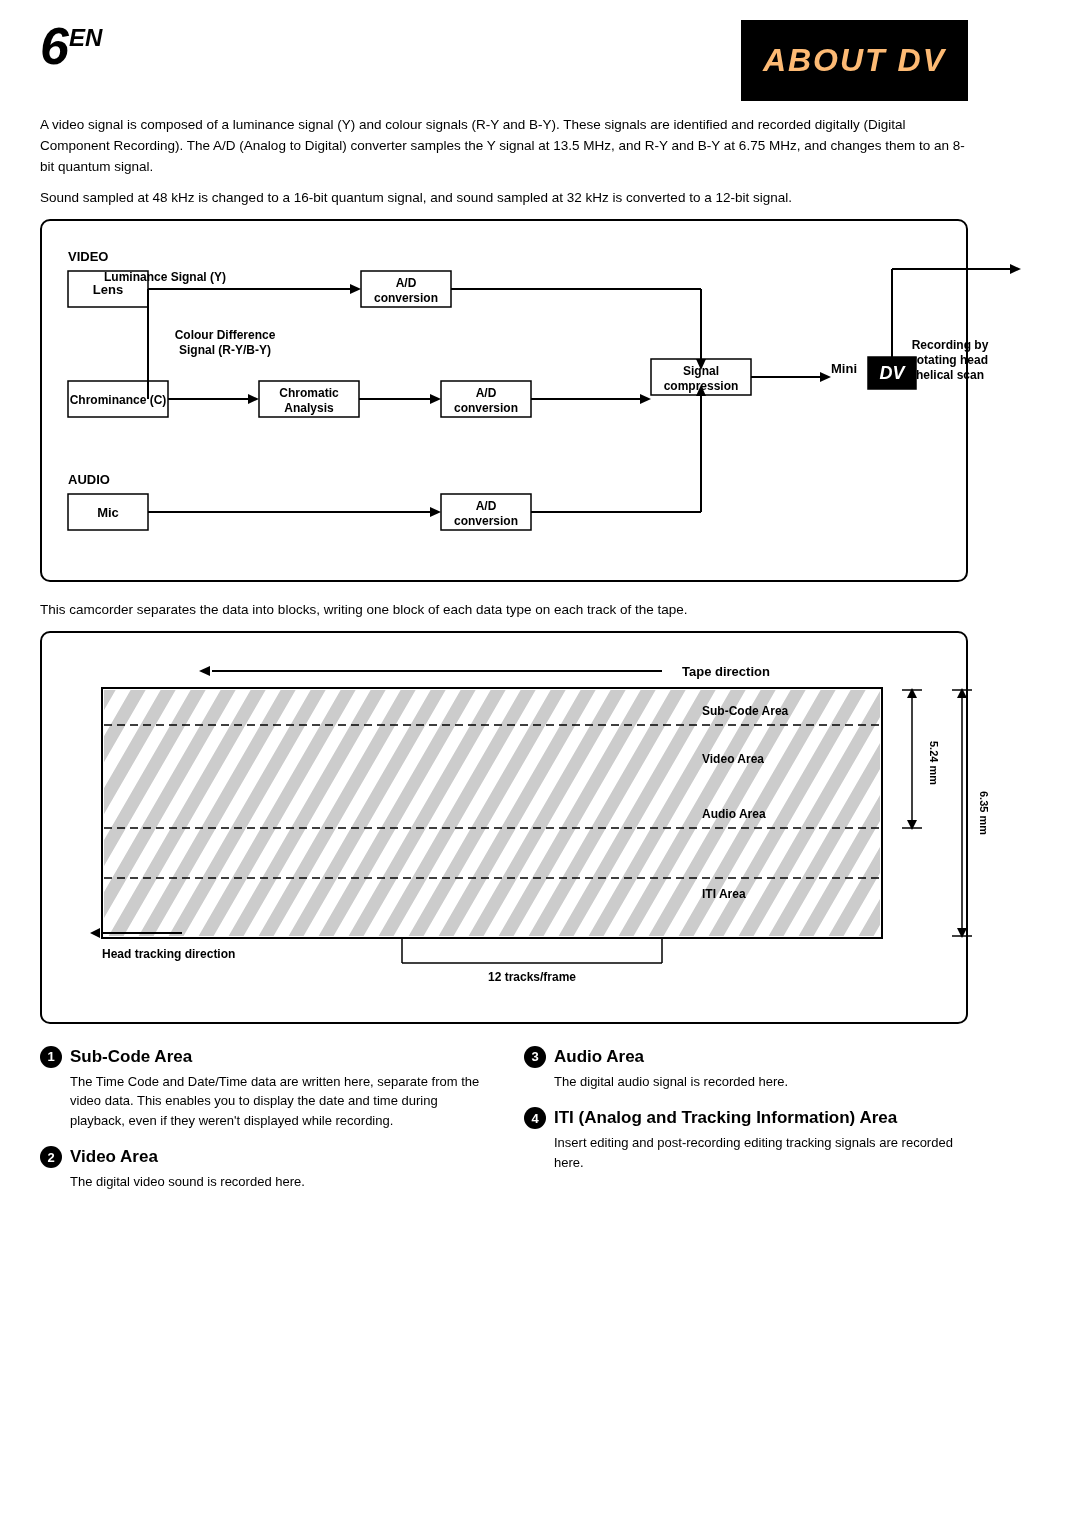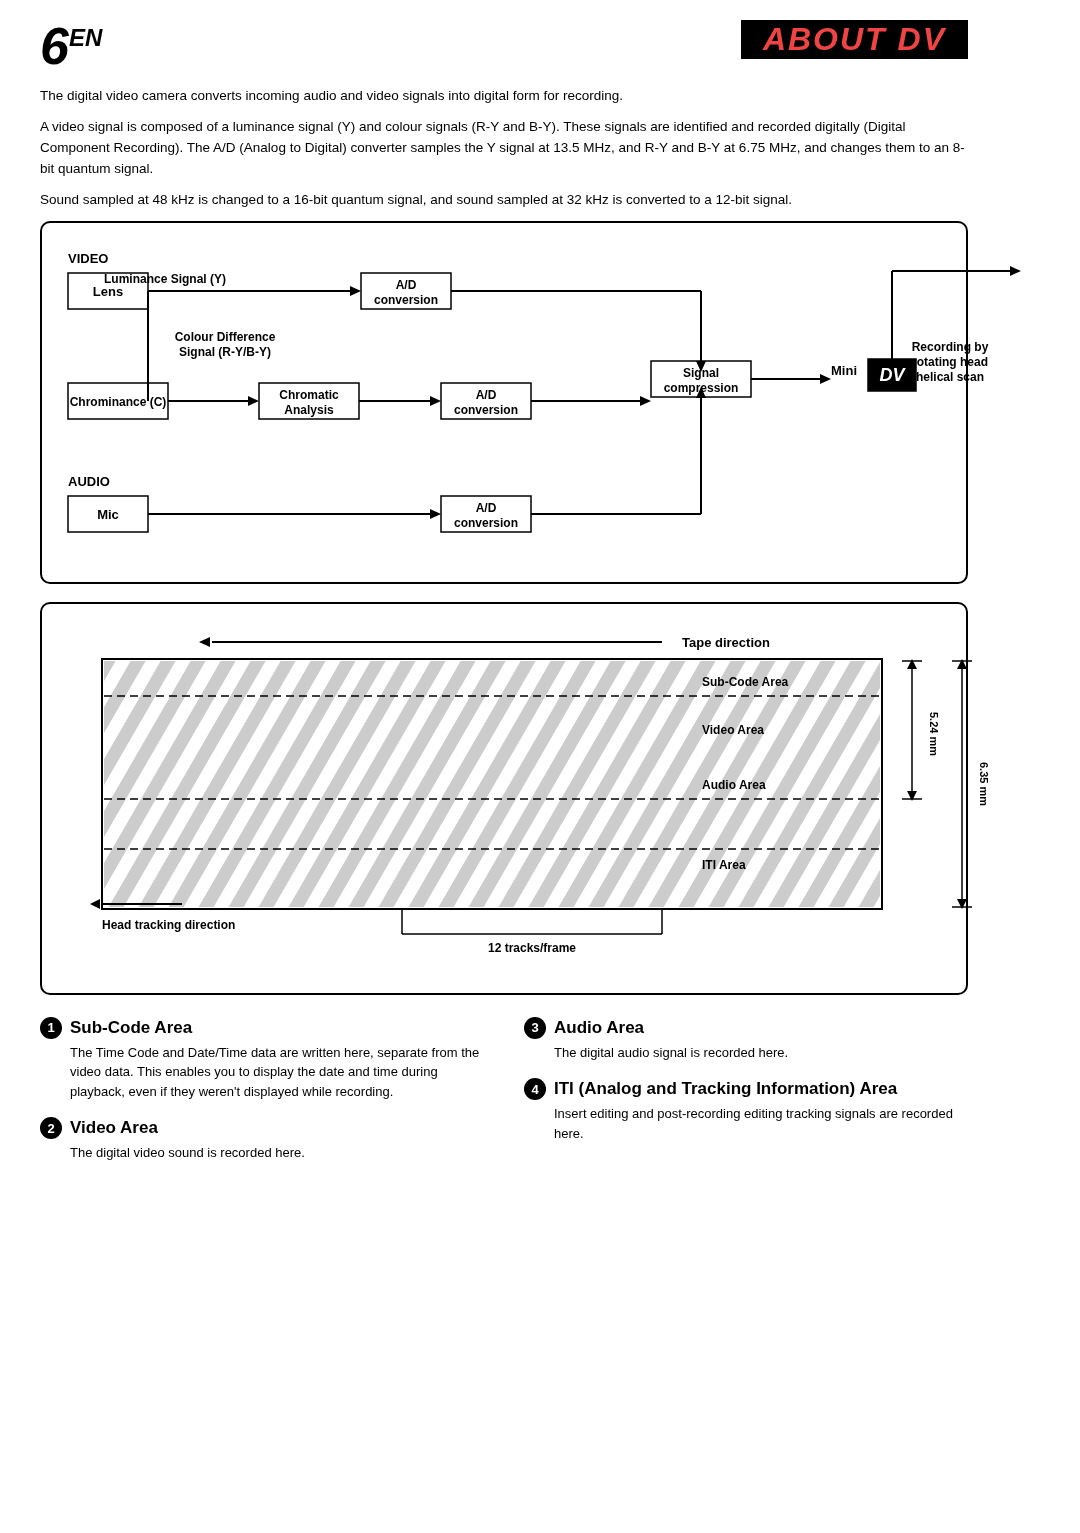--- a/index.html
+++ b/index.html
@@ -29,25 +29,25 @@
     }
     .page-number {
       font-size: 52px;
       font-weight: bold;
       font-style: italic;
       line-height: 1;
       color: #000;
     }
     .about-dv {
       background: #000;
-      color: #ef4444;
+      color: #fdba74;
       font-size: 32px;
       font-weight: bold;
       font-style: italic;
-      padding: 1px 22px;
+      padding: 22px 22px;
       letter-spacing: 2px;
       align-self: flex-start;
       margin-left: 12px;
     }
 
     
     .body-text {
       font-size: 13.5px;
       line-height: 1.55;
       margin-bottom: 10px;
@@ -136,21 +136,20 @@
 
 <div class="page">
 
   <div class="header">
     <div class="page-number">
       <span>6</span><span style="font-size:24px; font-style:italic; font-weight:bold; vertical-align:super;">EN</span>
     </div>
     <div class="about-dv">ABOUT DV</div>
   </div>
 
-  <p class="body-text">The digital video camera converts incoming audio and video signals into digital form for recording.</p>
   <p class="body-text">A video signal is composed of a luminance signal (Y) and colour signals (R-Y and B-Y). These signals are identified and recorded digitally (Digital Component Recording). The A/D (Analog to Digital) converter samples the Y signal at 13.5 MHz, and R-Y and B-Y at 6.75 MHz, and changes them to an 8-bit quantum signal.</p>
   <p class="body-text">Sound sampled at 48 kHz is changed to a 16-bit quantum signal, and sound sampled at 32 kHz is converted to a 12-bit signal.</p>
 
 
   <div class="diagram-box">
     <svg width="990" height="320">
 
       <text x="18" y="22" font-family="Arial" font-size="13" font-weight="900">VIDEO</text>
 
       <rect x="18" y="32" width="80" height="36" fill="white" stroke="black" stroke-width="1.5"></rect>
@@ -227,20 +226,21 @@
       <line x1="651" y1="273" x2="651" y2="157" stroke="black" stroke-width="2"></line>
       <polygon points="646,157 651,146 656,157" fill="black"></polygon>
 
       <line x1="842" y1="118" x2="842" y2="30" stroke="black" stroke-width="2"></line>
       <line x1="842" y1="30" x2="960" y2="30" stroke="black" stroke-width="2"></line>
       <polygon points="960,25 971,30 960,35" fill="black"></polygon>
 
     </svg>
   </div>
 
+  <p class="body-text">This camcorder separates the data into blocks, writing one block of each data type on each track of the tape.</p>
 
   <div class="tape-diagram-box">
     <svg width="990" height="340">
 
       <line x1="600" y1="18" x2="150" y2="18" stroke="black" stroke-width="2"></line>
       <polygon points="148,13 137,18 148,23" fill="black"></polygon>
       <text x="620" y="23" font-family="Arial" font-size="13" font-weight="bold">Tape direction</text>
 
       <rect x="40" y="35" width="780" height="250" fill="white" stroke="black" stroke-width="2"></rect>
 

